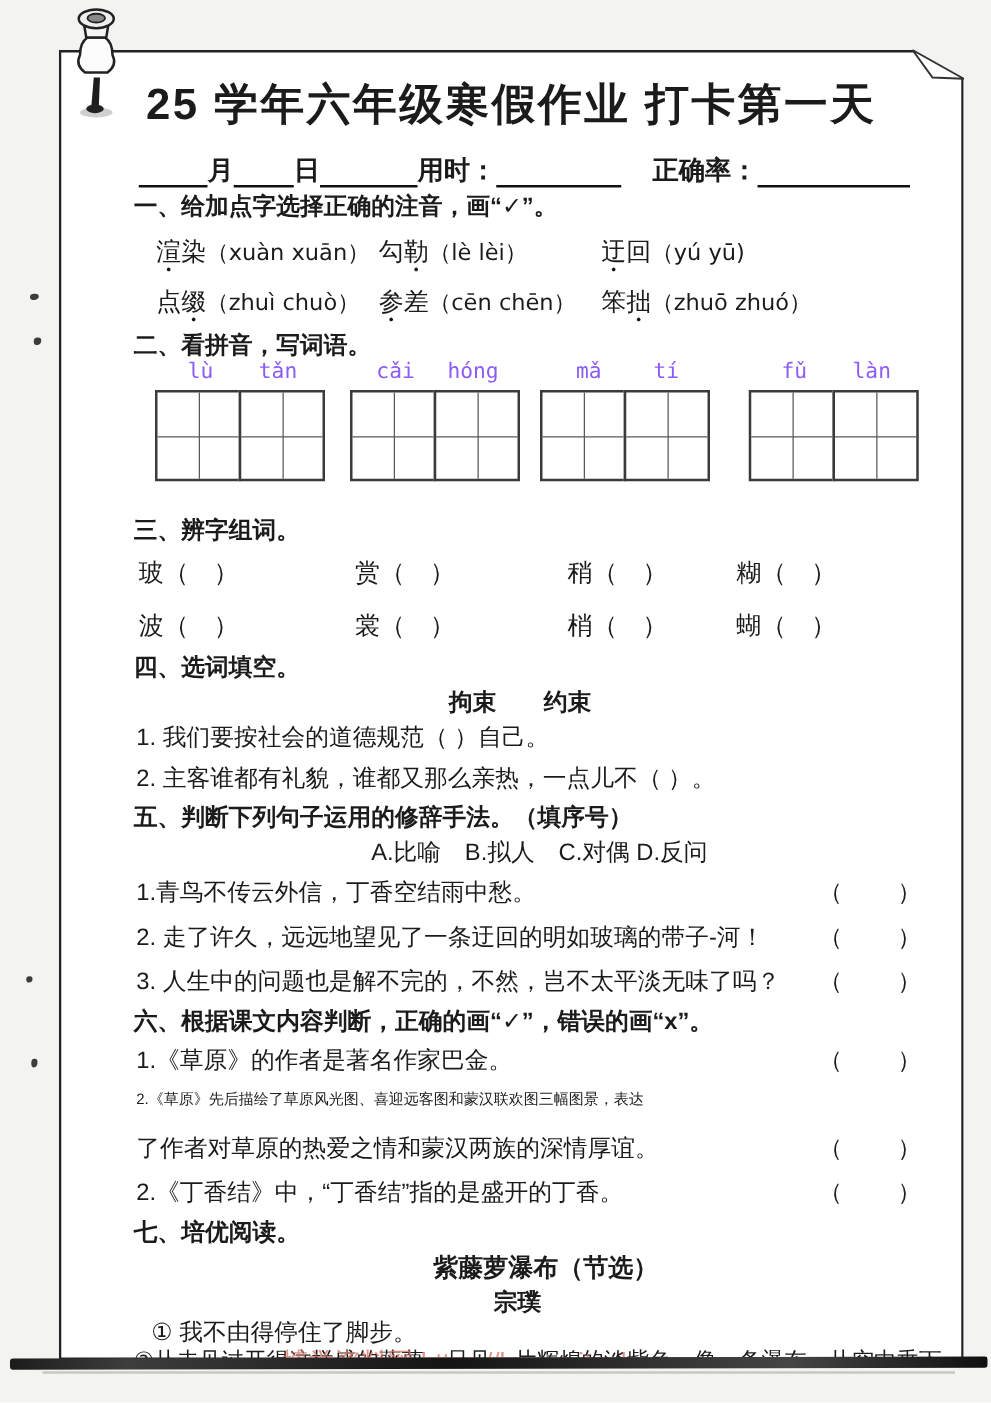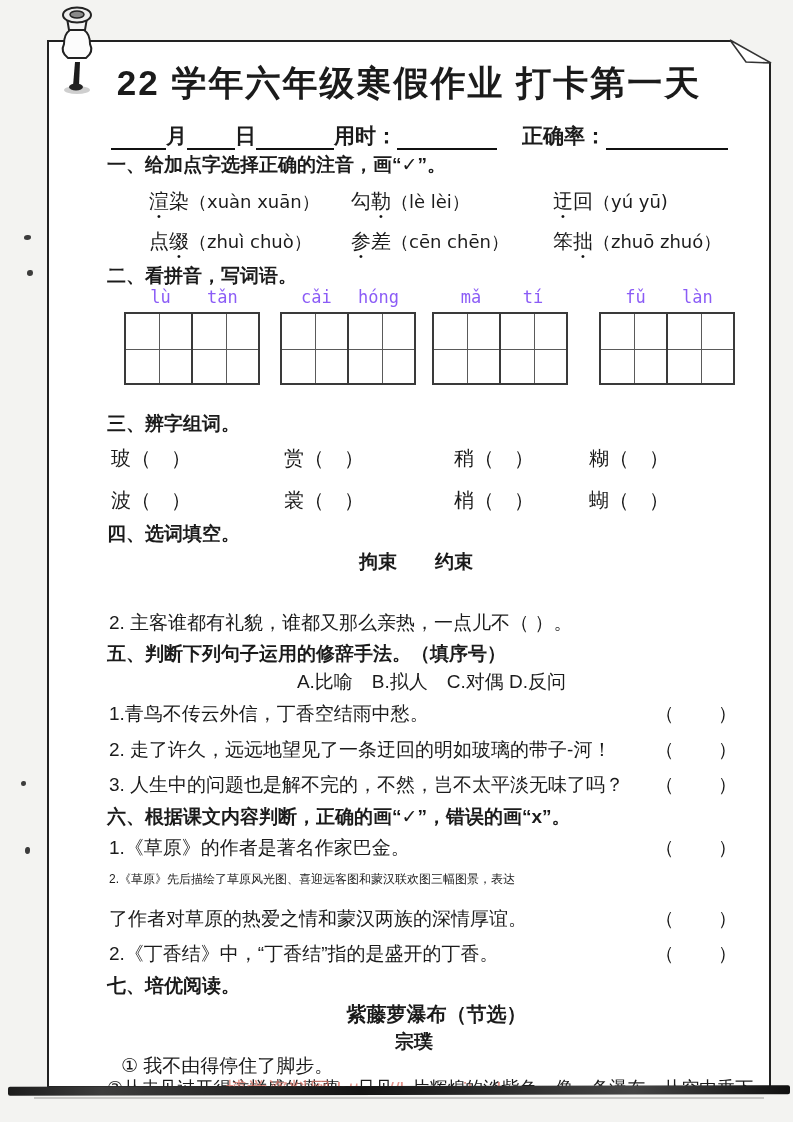--- a/index.html
+++ b/index.html
@@ -25,21 +25,21 @@
   }
   .hdr {
     position:absolute; top:80px; left:62px;
     font-size:21px; font-weight:700; white-space:nowrap;
   }
   .ul { display:inline-block; height:19px; border-bottom:2px solid #111; vertical-align:bottom; }
   .w55{width:55px;} .w48{width:48px;} .w78{width:78px;} .w100{width:100px;} .w120{width:122px;}
   .gap25{display:inline-block;width:25px;}
   .shead { position:absolute; left:58px; font-size:19px; font-weight:700; white-space:nowrap; }
   .s1row { position:absolute; left:76px; display:flex; font-size:20px; white-space:nowrap; }
-  .s1row > span.item { display:inline-block;margin-left:24px; }
+  .s1row > span.item { display:inline-block; }
   .s1c1{width:178px;} .s1c2{width:178px;}
   .dc { position:relative; display:inline-block; }
   .dc::after {
     content:"•"; position:absolute; left:50%; transform:translateX(-50%);
     bottom:-0.62em; font-size:0.55em; color:#111;
   }
   .py1 { font-family:"DejaVu Sans",sans-serif; font-size:18px; }
   .pygroup { position:absolute; width:140px; }
   .pyrow { display:flex; justify-content:space-around; padding:0 8px;
            font-family:"DejaVu Sans Mono","DejaVu Sans",monospace; font-size:17px; color:#8b5cf6; }
@@ -67,21 +67,21 @@
   .band2 { position:absolute; left:34px; top:1097px; width:730px; height:2px; background:#c7c7c5; z-index:3; }
   .speck { position:absolute; background:#3c3c3c; border-radius:50% 40% 55% 45%; z-index:5; }
   .foldsvg { position:absolute; left:675px; top:36px; z-index:7; }
   .pinsvg { position:absolute; left:50px; top:2px; z-index:8; }
 </style>
 </head>
 <body>
 
 <div class="page">
 
-  <h1 class="title">22 学年六年级寒假作业 打卡第一天</h1>
+  <h1 class="title">25 学年六年级寒假作业 打卡第一天</h1>
 
   <div class="hdr">
     <span class="ul w55"></span><span>月</span><span class="ul w48"></span><span>日</span><span class="ul w78"></span><span>用时：</span><span class="ul w100"></span><span class="gap25"></span><span>正确率：</span><span class="ul w120"></span>
   </div>
 
   <div class="shead" style="top:110px">一、给加点字选择正确的注音，画“✓”。</div>
   <div class="s1row" style="top:146px">
     <span class="item s1c1"><span></span><span class="dc">渲</span><span>染</span><span class="py1">（xuàn xuān）</span></span>
     <span class="item s1c2"><span>勾</span><span class="dc">勒</span><span></span><span class="py1">（lè lèi）</span></span>
     <span class="item"><span></span><span class="dc">迂</span><span>回</span><span class="py1">（yú yū)</span></span>
@@ -143,20 +143,21 @@
   </div>
   <div class="s3row" style="top:445px">
     <span>波（　）</span>
     <span>裳（　）</span>
     <span>梢（　）</span>
     <span>蝴（　）</span>
   </div>
 
   <div class="shead" style="top:479px">四、选词填空。</div>
   <div class="centerline" style="top:507px; padding-left:14px; font-weight:700">拘束　　约束</div>
+  <div class="bodyline" style="top:535px">1. 我们要按社会的道德规范（ ）自己。</div>
   <div class="bodyline" style="top:568px">2. 主客谁都有礼貌，谁都又那么亲热，一点儿不（ ）。</div>
 
   <div class="shead" style="top:599px">五、判断下列句子运用的修辞手法。（填序号）</div>
   <div class="centerline" style="top:627px; padding-left:45px">A.比喻　B.拟人　C.对偶 D.反问</div>
   <div class="ansrow" style="top:659px">
     <span>1.青鸟不传云外信，丁香空结雨中愁。</span>
     <span class="blank">（　　）</span>
   </div>
   <div class="ansrow" style="top:695px">
     <span>2. 走了许久，远远地望见了一条迂回的明如玻璃的带子-河！</span>

